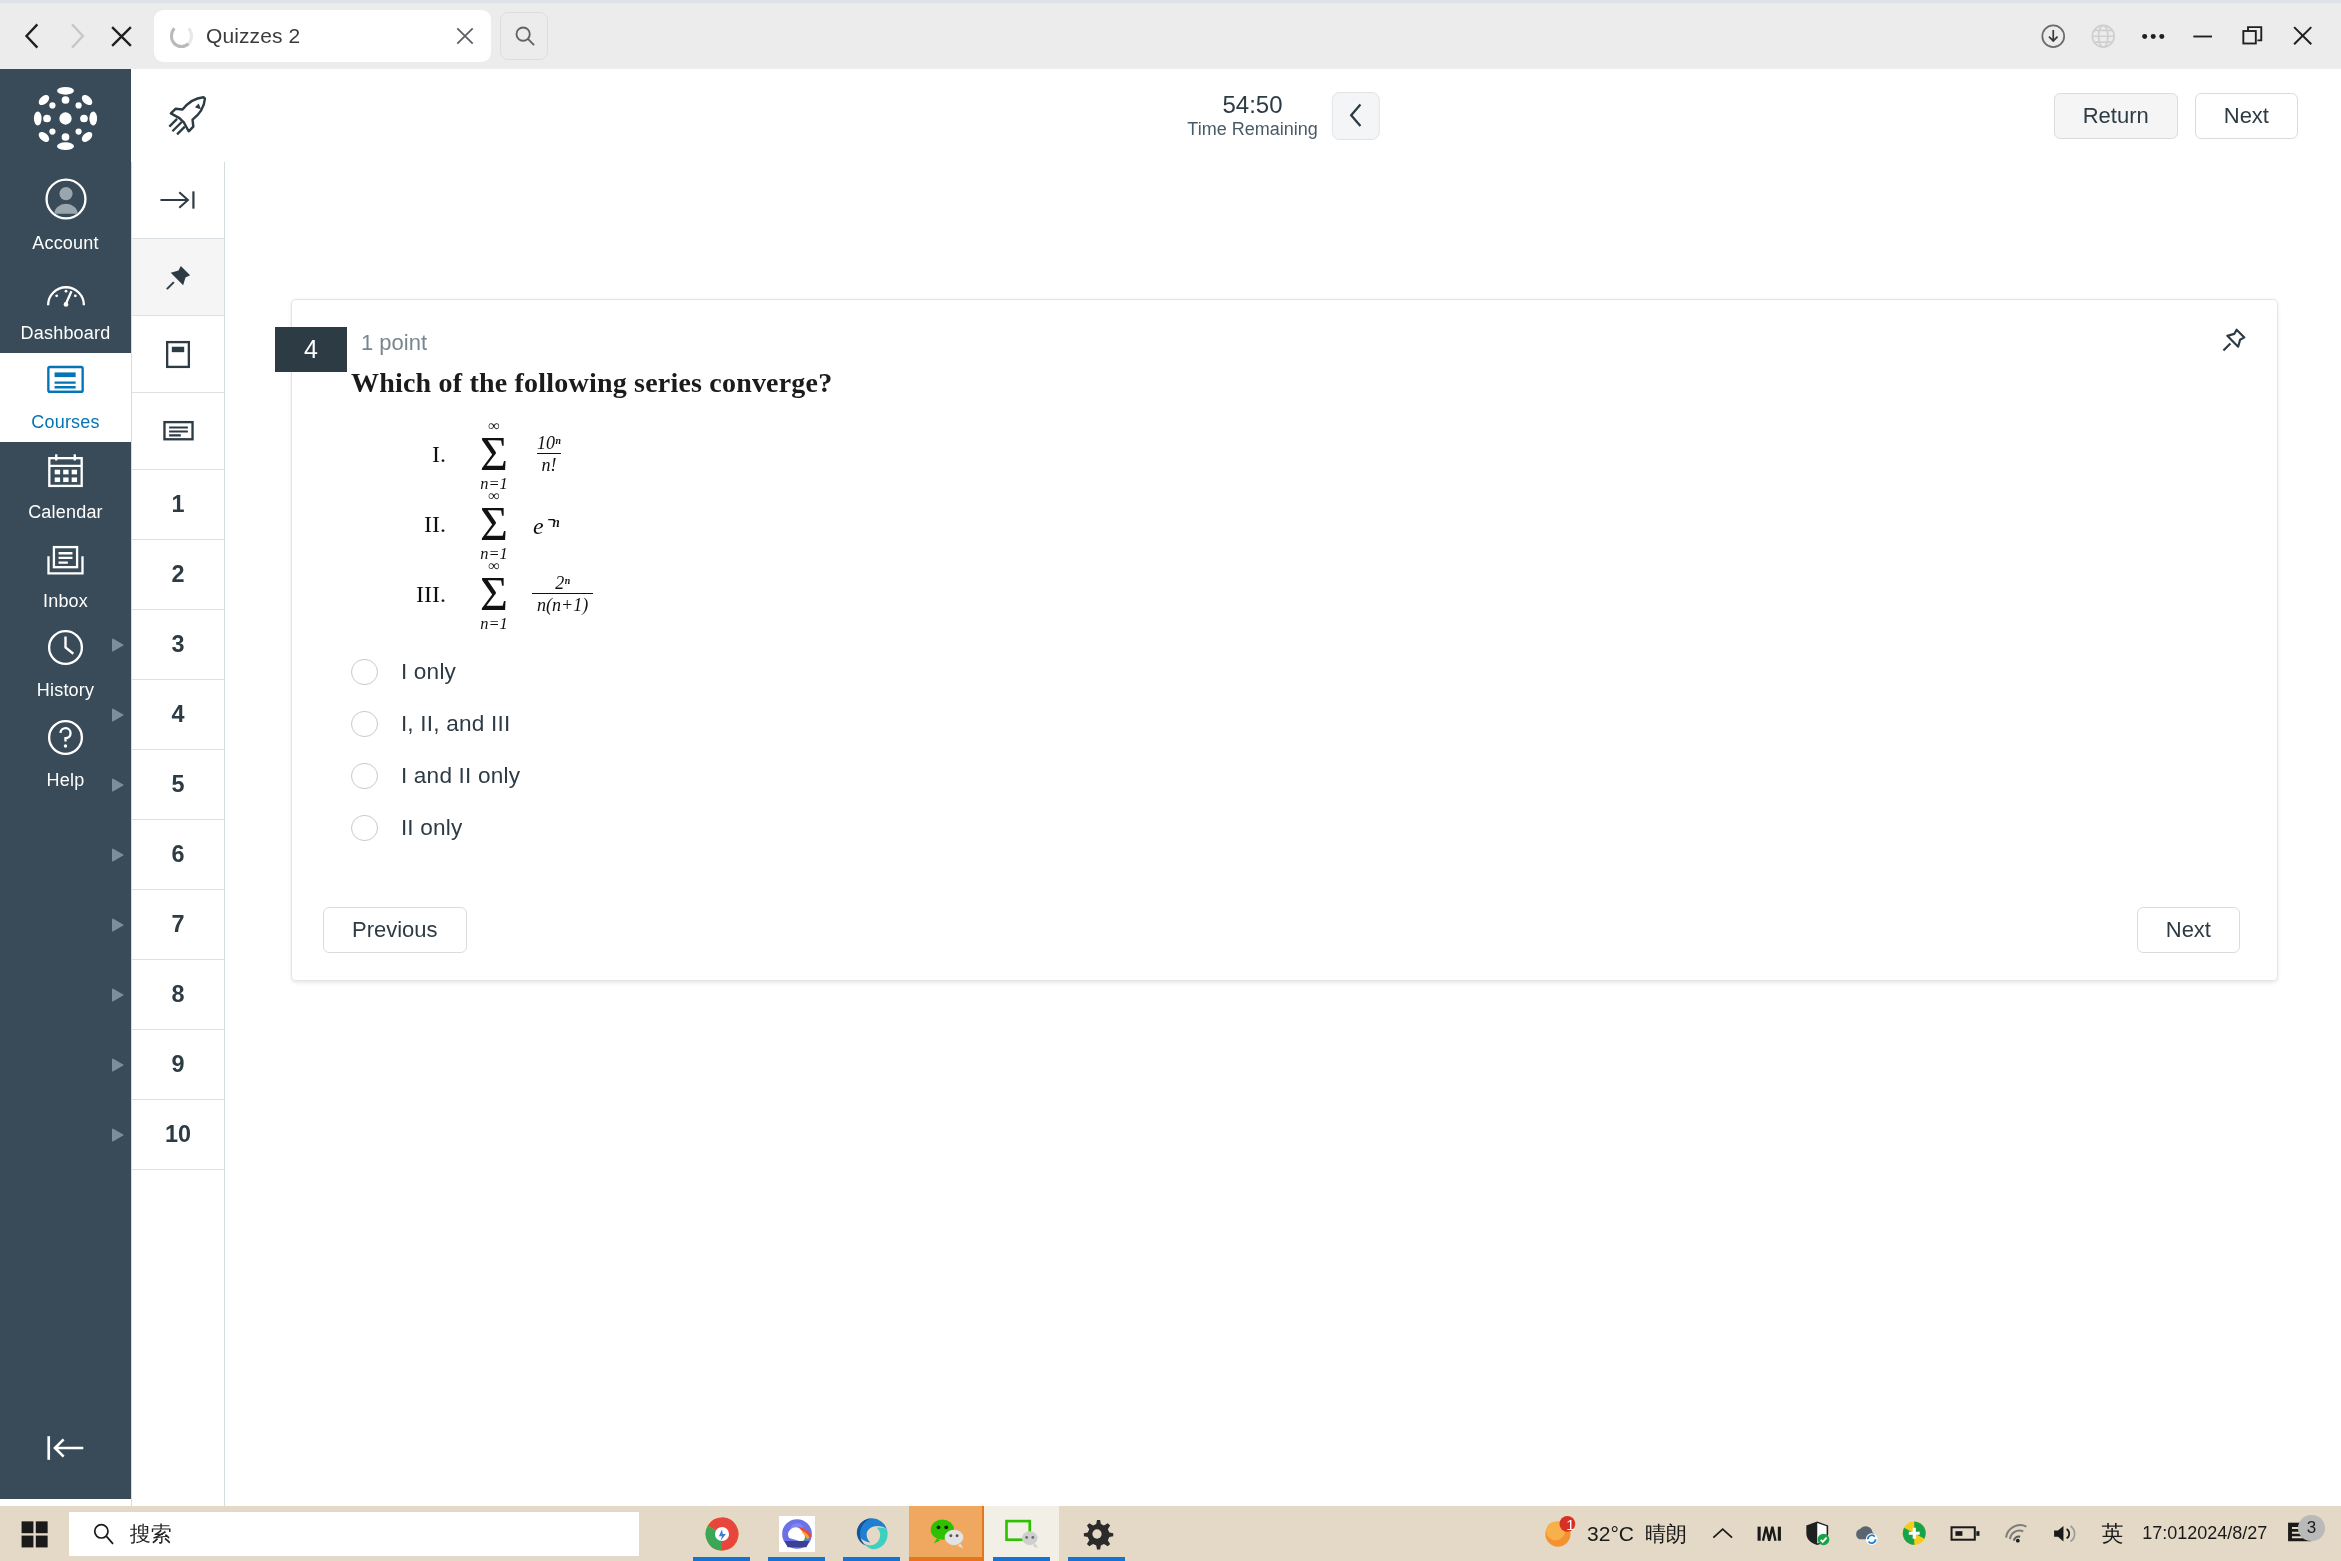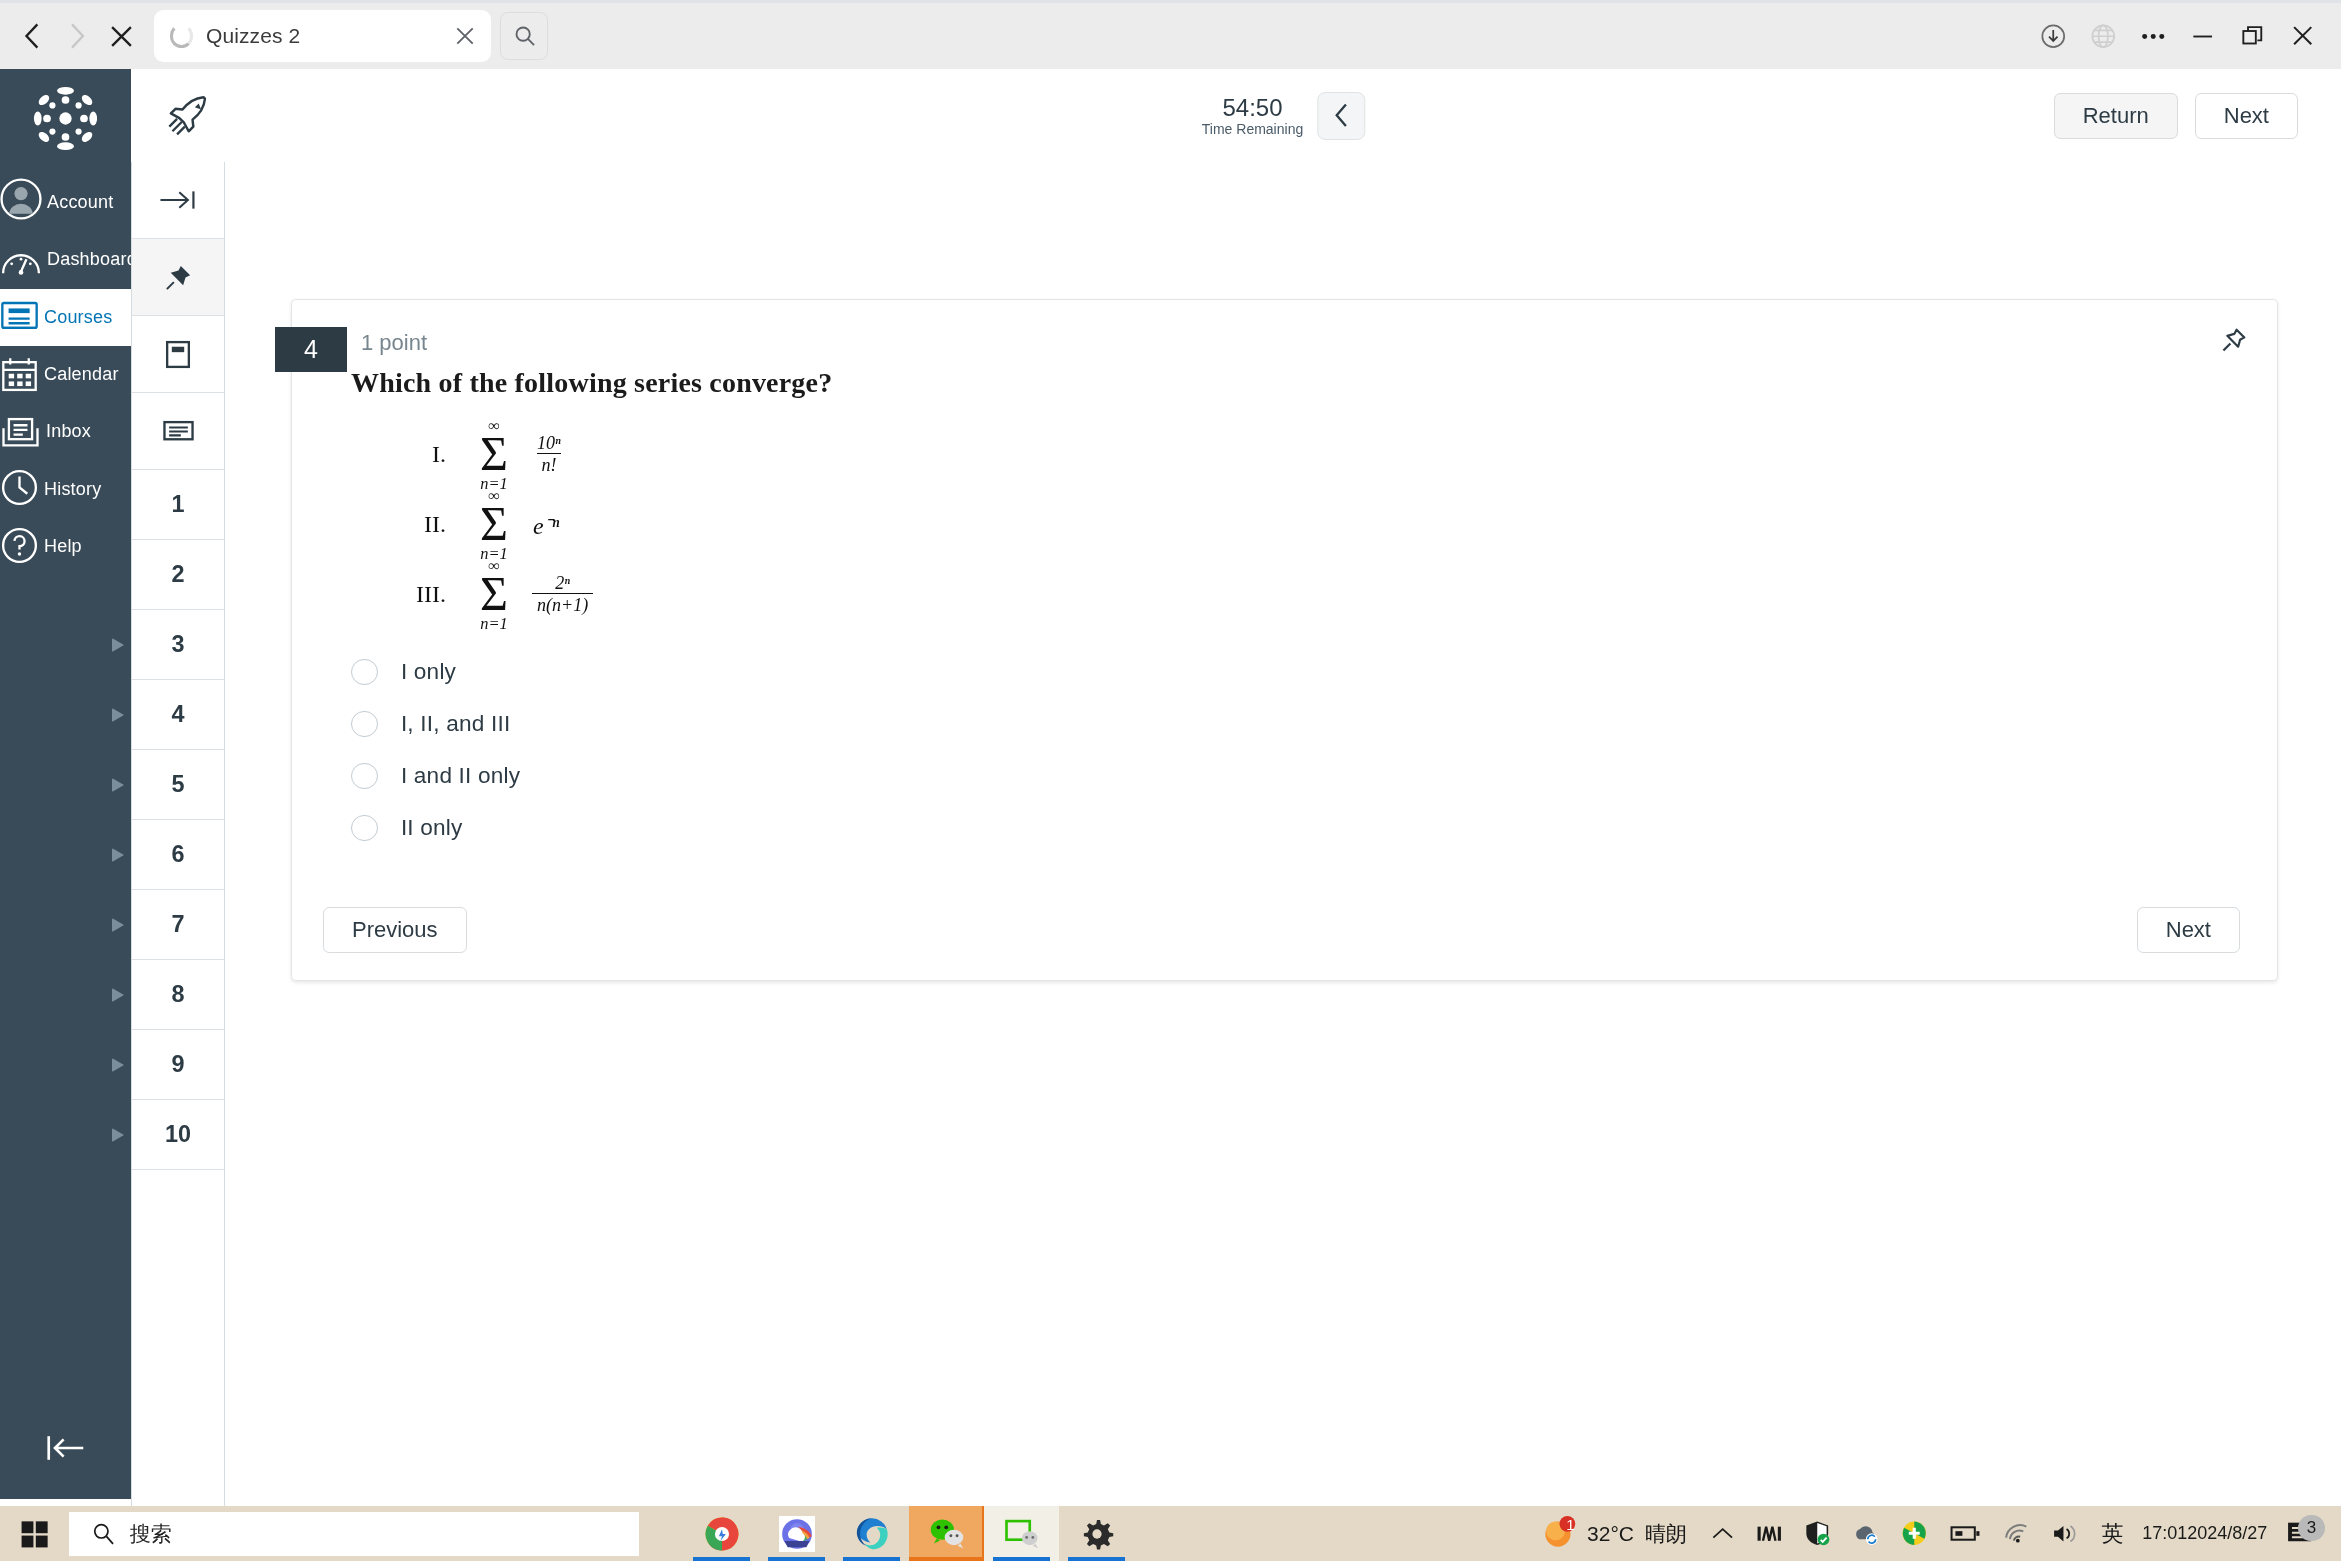--- a/index.html
+++ b/index.html
@@ -65,21 +65,21 @@
   
   #global-nav {
     position: absolute; left: 0; top: 69px; width: 131px; height: 1430px;
     background: #394B58;
     display: flex; flex-direction: column; align-items: center;
     padding-top: 11px;
   }
   .canvas-logo { width: 77px; height: 77px; margin-bottom: 17px; }
   .gnav-item {
     width: 131px; padding: 9.4px 0 11px;
-    display: flex; align-items: center; gap: 5px;
+    display: flex; flex-direction: column; align-items: center; gap: 14px;
     color: #ffffff; text-decoration: none;
   }
   .gnav-item .gicon { height: 37px; display: flex; align-items: flex-end; justify-content: center; }
   .gnav-label { font-size: 18px; line-height: 1; letter-spacing: 0.2px; }
   .gnav-item.active { background: #ffffff; color: #0374B5; }
   .gnav-collapse {
     margin-top: auto; margin-bottom: 36px;
     width: 131px; display: flex; align-items: center; justify-content: center;
   }
 
@@ -115,21 +115,21 @@
     border-bottom: 0.8px solid #e3e6e8;
     display: flex; align-items: center;
   }
   .rocket-wrap { position: absolute; left: -62px; top: 22px; }
   .timer-block {
     position: absolute; left: 50%; transform: translateX(-50%);
     display: flex; align-items: center; gap: 14px;
   }
   .timer-text { text-align: center; }
   .timer-value { font-size: 24px; color: #2d3b45; line-height: 1.15; }
-  .timer-label { font-size: 14px; color: #4a5b68; line-height: 1.15; }
+  .timer-label { font-size: 18px; color: #4a5b68; line-height: 1.15; }
   .timer-collapse {
     width: 48px; height: 48px; border: 0.8px solid #e0e3e5; border-radius: 7.8px;
     background: #f4f5f6; display: flex; align-items: center; justify-content: center;
   }
   .header-actions {
     margin-left: auto; display: flex; align-items: center; gap: 17px; padding-right: 44px;
   }
   .btn {
     border: 0.8px solid #d8dcdf; border-radius: 6.2px;
     font-size: 22px; color: #2d3b45; font-family: inherit;

